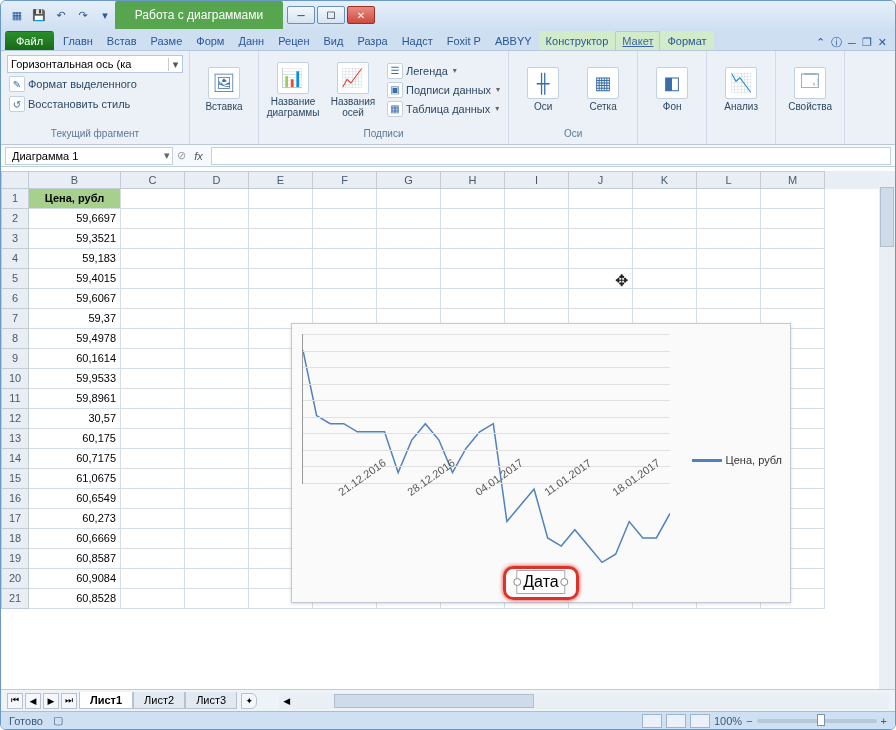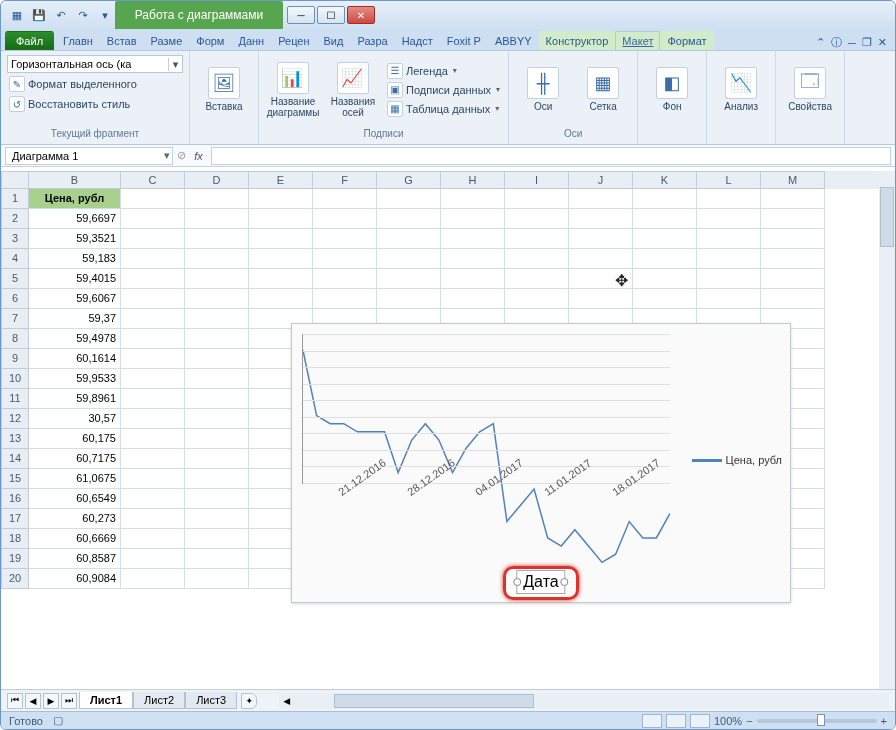--- a/index.html
+++ b/index.html
@@ -544,20 +544,35 @@
             <div class="cell" style="width: 64px;"></div>
             <div class="cell" style="width: 64px;"></div>
             <div class="cell" style="width: 64px;"></div>
             <div class="cell" style="width: 64px;"></div>
             <div class="cell" style="width: 64px;"></div>
             <div class="cell" style="width: 64px;"></div>
             <div class="cell" style="width: 64px;"></div>
             <div class="cell" style="width: 64px;"></div>
             <div class="cell" style="width: 64px;"></div>
           </div>
+          <div class="row">
+            <div class="rh">21</div>
+            <div class="cell numcell" style="width: 92px;">60,8528</div>
+            <div class="cell" style="width: 64px;"></div>
+            <div class="cell" style="width: 64px;"></div>
+            <div class="cell" style="width: 64px;"></div>
+            <div class="cell" style="width: 64px;"></div>
+            <div class="cell" style="width: 64px;"></div>
+            <div class="cell" style="width: 64px;"></div>
+            <div class="cell" style="width: 64px;"></div>
+            <div class="cell" style="width: 64px;"></div>
+            <div class="cell" style="width: 64px;"></div>
+            <div class="cell" style="width: 64px;"></div>
+            <div class="cell" style="width: 64px;"></div>
+          </div>
         </div>
 
       <div class="chartobj">
         <div class="chartinner">
           <div class="plot">
             <div class="plotarea" id="plotarea">
               <svg class="line" id="linesvg" viewBox="0 0 100 100" preserveAspectRatio="none">
                   <polyline points="0,4.444444444444507 3.7037037037037033,22.22222222222222 7.4074074074074066,24.44444444444448 11.11111111111111,24.44444444444448 14.814814814814813,26.66666666666673 18.51851851851852,26.66666666666673 22.22222222222222,26.66666666666673 25.925925925925924,37.77777777777784 29.629629629629626,28.88888888888883 33.33333333333333,24.44444444444448 37.03703703703704,28.88888888888883 40.74074074074074,37.77777777777784 44.44444444444444,31.11111111111108 48.148148148148145,26.66666666666673 51.85185185185185,24.44444444444448 55.55555555555556,51.11111111111104 59.25925925925925,46.6666666666667 62.96296296296296,42.22222222222219 66.66666666666666,55.55555555555556 70.37037037037037,57.777777777777814 74.07407407407408,53.3333333333333 77.77777777777779,57.777777777777814 81.48148148148148,62.22222222222216 85.18518518518519,60.000000000000064 88.88888888888889,51.11111111111104 92.5925925925926,55.55555555555556 96.29629629629629,55.55555555555556 100,48.88888888888895" fill="none" stroke="#4f81bd" stroke-width="1.5" vector-effect="non-scaling-stroke"></polyline>
                 </svg>
             <div class="gridline" style="top: 0%;"></div>

